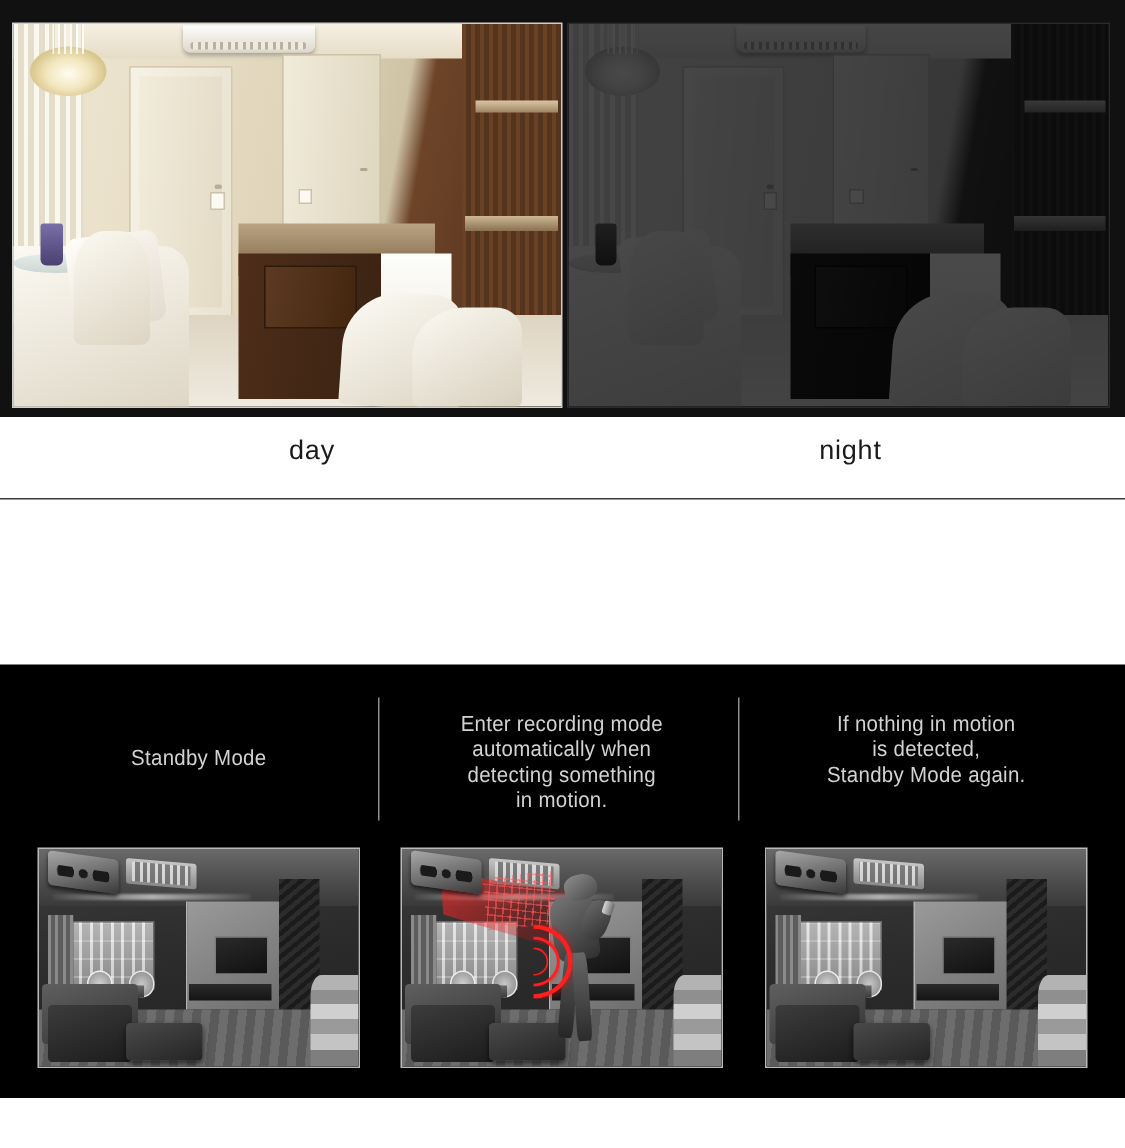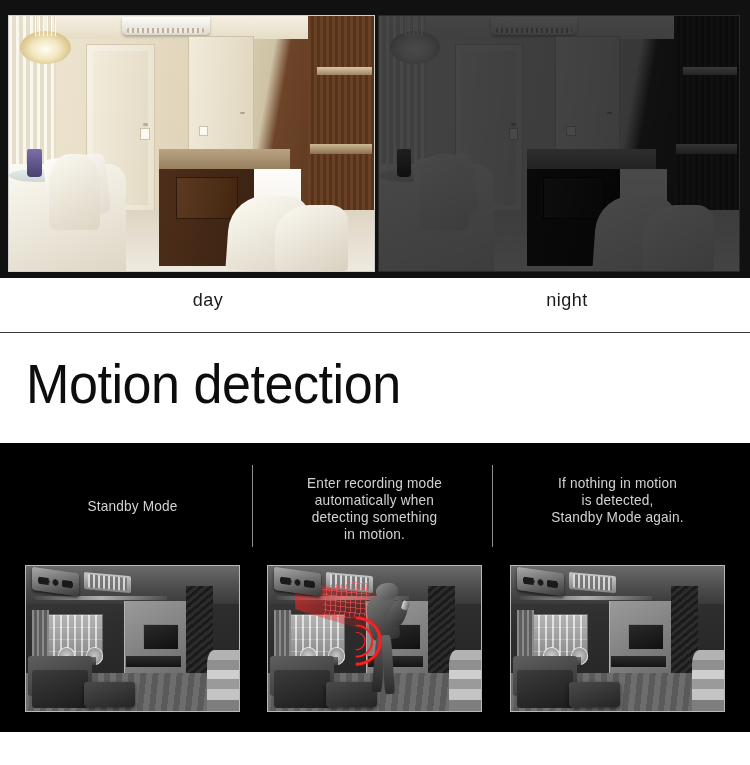--- a/index.html
+++ b/index.html
@@ -371,23 +371,20 @@
     </div>
   </div>
 
   <div class="caption-band">
     <div class="caption day">day</div>
     <div class="caption night">night</div>
   </div>
 
   <div class="hrule"></div>
 
-  <div class="heading-band">
-    <div class="heading">Motion detection</div>
-  </div>
 
   <div class="dark-panel">
 
     <div class="col-text c1">Standby Mode</div>
     <div class="vdivider v1"></div>
     <div class="col-text c2">Enter recording mode<br>automatically when<br>detecting something<br>in motion.</div>
     <div class="vdivider v2"></div>
     <div class="col-text c3">If nothing in motion<br>is detected,<br>Standby Mode again.</div>
 
     <div class="thumb t1">

